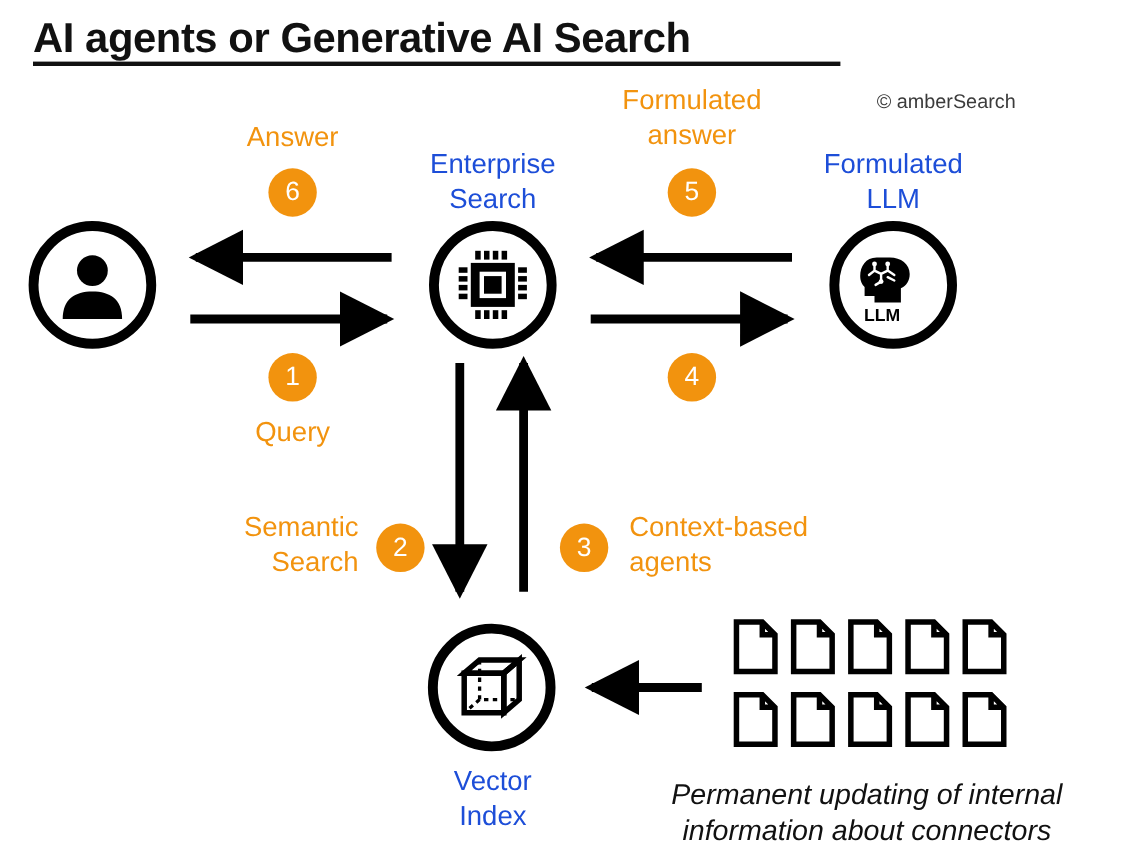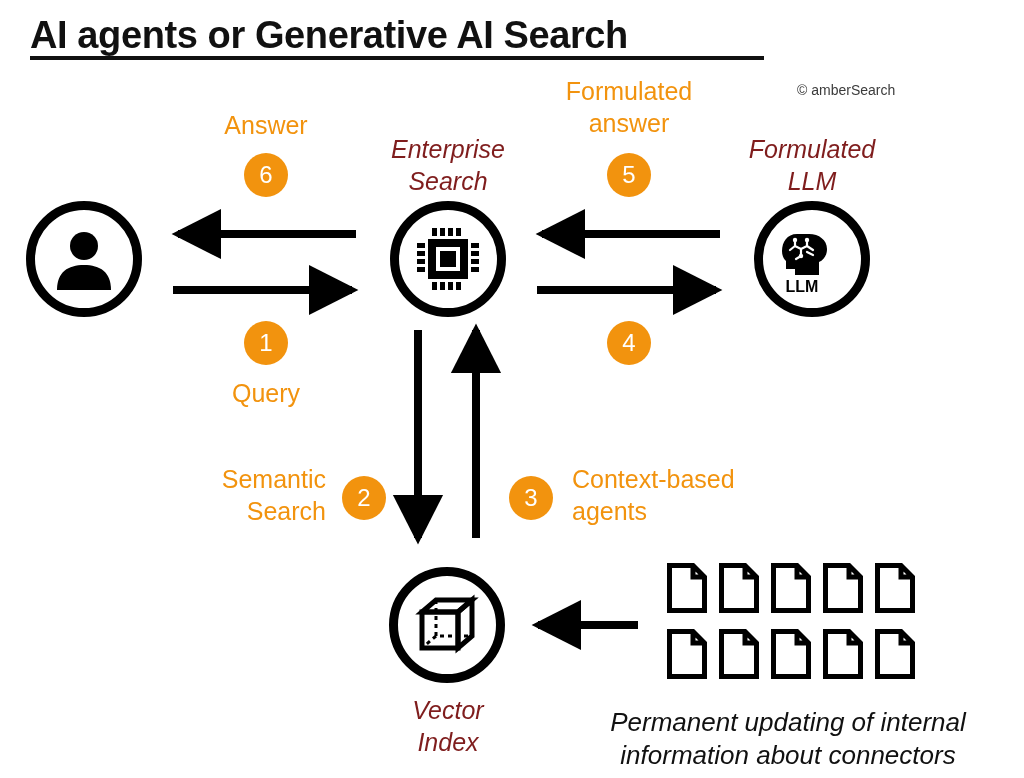--- a/index.html
+++ b/index.html
@@ -37,30 +37,29 @@
     top: 56px;
     width: 734px;
     height: 4px;
     background: #111111;
   }
 
   
   #copyright {
     left: 797px;
     top: 82px;
-    font-size: 14px;
+    font-size: 18px;
     color: #3b3b3b;
     white-space: nowrap;
   }
 
   
   .node-label {
-    font-style: italic;
     font-size: 25px;
-    color: #7f1d1d;
+    color: #1d4ed8;
     line-height: 1.28;
     text-align: center;
     white-space: pre-line;
   }
 
   
   .step-label {
     color: #F2930E;
     font-size: 25px;
     line-height: 1.26;

